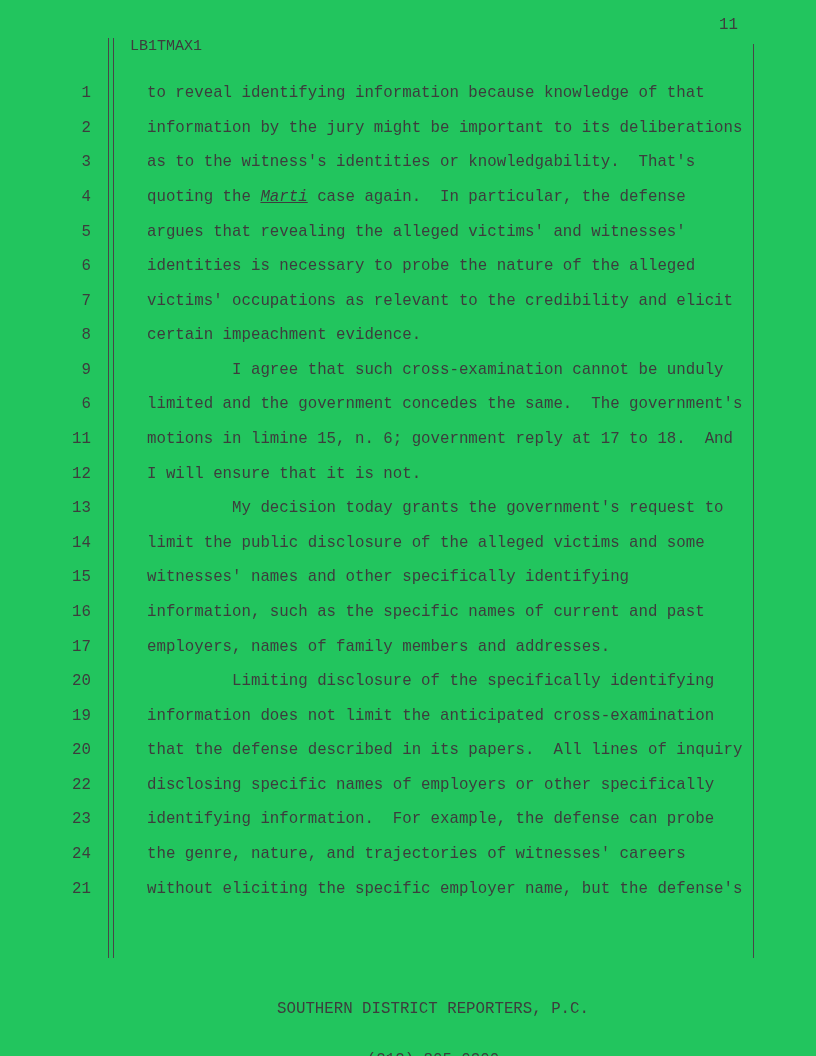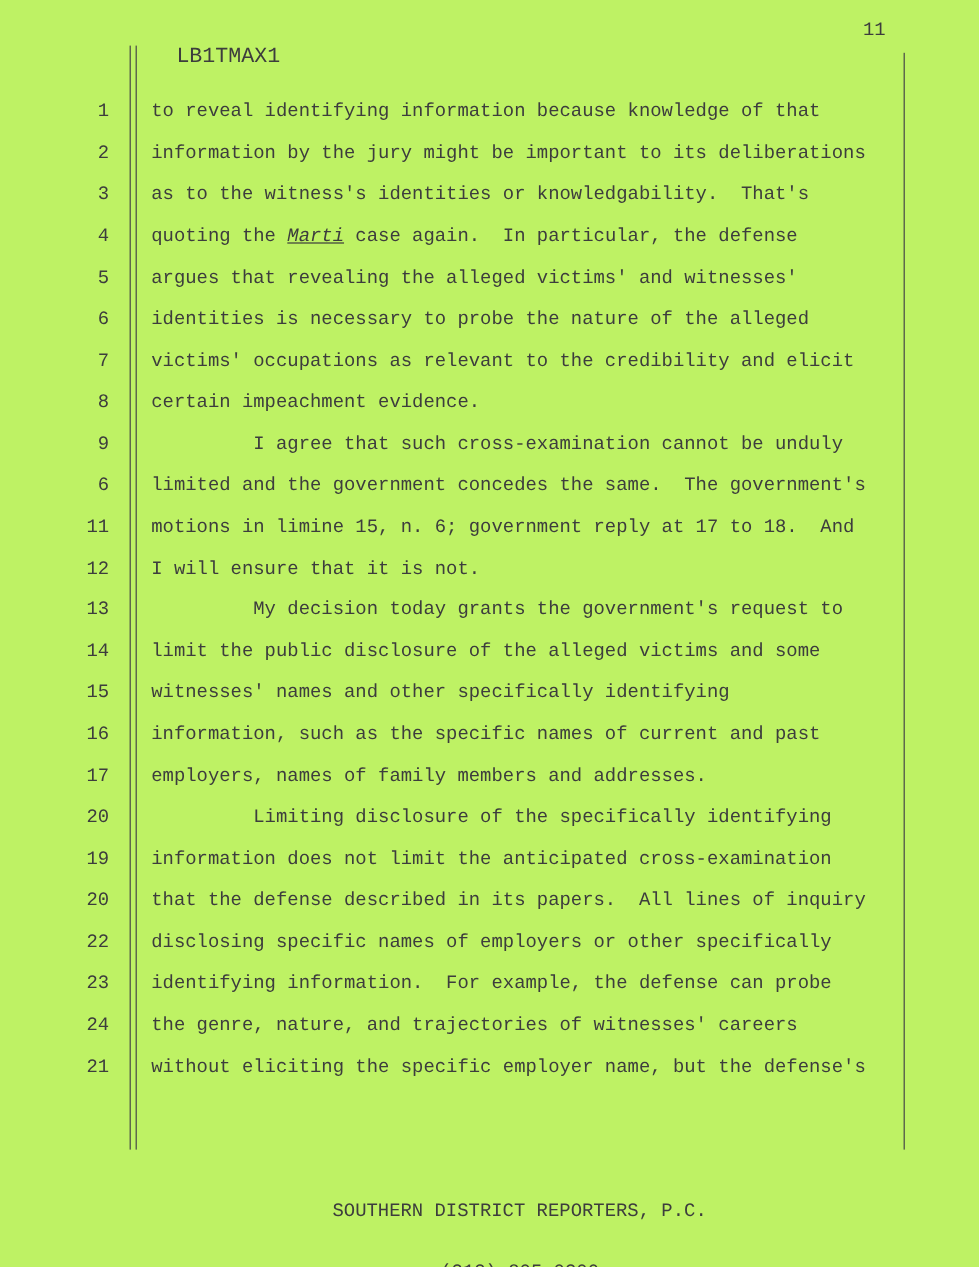--- a/index.html
+++ b/index.html
@@ -1,38 +1,38 @@
 <!DOCTYPE html>
 <html><head>
 <meta charset="utf-8">
 <style>
   html, body { margin:0; padding:0; background:#ffffff; }
   .page {
     position: relative;
     width: 816px;
     height: 1056px;
-    background: #bef264;
+    background: #22c55e;
     font-family: "Liberation Mono", "DejaVu Sans Mono", monospace;
     color: #3d3d3d;
     overflow: hidden;
   }
   .page-number {
     position: absolute;
     top: 16px;
     left: 700px;
     width: 38px;
     text-align: right;
     font-size: 15.75px;
     white-space: pre;
   }
   .header-label {
     position: absolute;
     top: 38px;
-    left: 147px;
-    font-size: 18px;
+    left: 130px;
+    font-size: 15px;
     white-space: pre;
   }
   .rule {
     position: absolute;
     background: #474747;
     width: 1.4px;
   }
   .left-rule-outer { left: 108px;   top: 38px; height: 920px; }
   .left-rule-inner { left: 112.6px; top: 38px; height: 920px; }
   .right-rule      { left: 753px;   top: 44px; height: 914px; }
@@ -48,21 +48,21 @@
     height: 34.58px;
     font-size: 15.75px;
     white-space: pre;
   }
   .line-num {
     flex: 0 0 91px;
     width: 91px;
     text-align: right;
   }
   .line-text {
-    margin-left: 35px;
+    margin-left: 56px;
   }
   .italic { font-style: italic; text-decoration: underline; }
   .footer {
     position: absolute;
     top: 966px;
     left: 130px;
     width: 606px;
     text-align: center;
     font-size: 15.75px;
     line-height: 17.3px;

